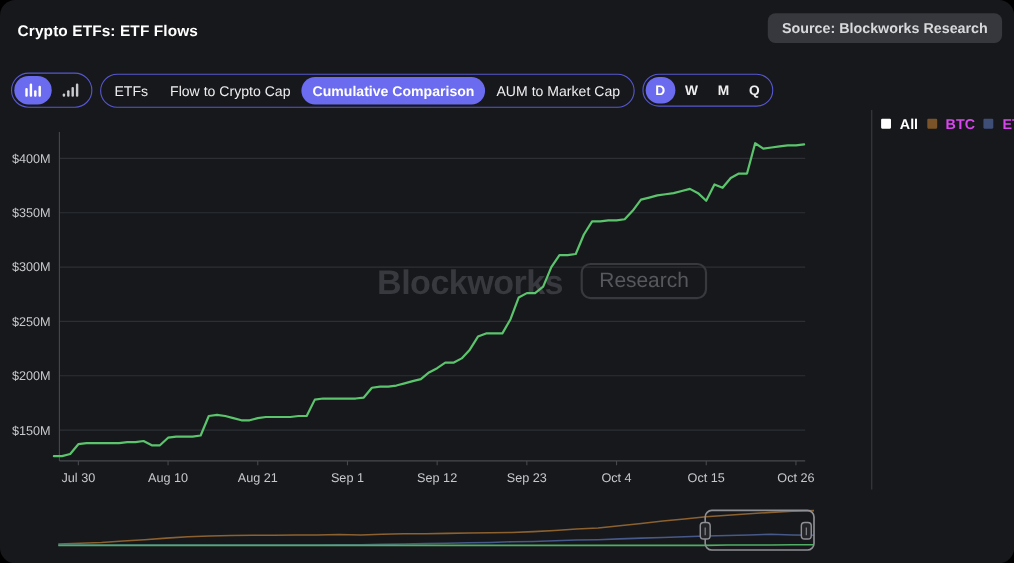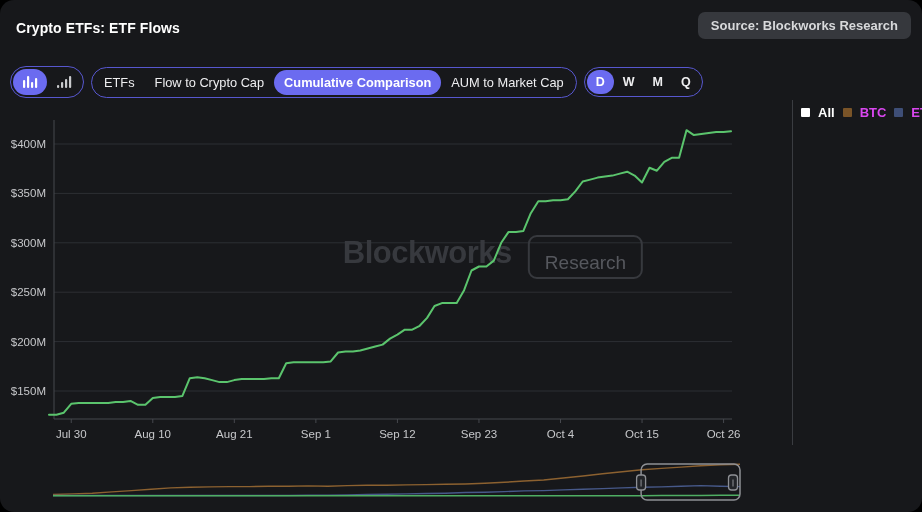--- a/index.html
+++ b/index.html
@@ -19,21 +19,21 @@
     padding:5px 10px;border-radius:14px;cursor:pointer;white-space:nowrap;}
   .tab.selected{background:#6b6bf0;color:#fff;font-weight:600;}
   .freq{border:none;background:transparent;color:#eeeef0;font-family:inherit;font-size:12.5px;font-weight:700;
     padding:5px 9px;border-radius:13px;cursor:pointer;}
   .freq.selected{background:#6b6bf0;color:#fff;}
   
   .layer{position:absolute;left:0;top:0;pointer-events:none;}
   .watermark{position:absolute;left:461px;top:257px;transform:translate(-50%,-50%);display:flex;
     align-items:flex-start;gap:16px;z-index:1;pointer-events:none;margin-left:32px;}
   .wm-brand{font-size:31px;font-weight:700;color:#37393e;letter-spacing:-.5px;}
-  .wm-badge{font-size:19px;font-weight:500;color:#56585e;border:2px solid #37393e;border-radius:9px;padding:15px 15px 3px;}
+  .wm-badge{font-size:19px;font-weight:500;color:#56585e;border:2px solid #37393e;border-radius:9px;padding:4px 15px 3px;}
   .grid-svg{z-index:0;}
   .series-svg{z-index:2;}
   
   .legend-divider{position:absolute;left:792px;top:100px;width:1px;height:345px;background:#3a3c41;}
   .legend{position:absolute;left:801px;top:105px;display:flex;flex-direction:row;gap:8px;z-index:3;}
   .legend-item{display:flex;align-items:center;gap:8px;cursor:pointer;}
   .legend-swatch{width:9px;height:9px;border-radius:1px;display:inline-block;}
   .legend-label{font-size:13px;font-weight:700;color:#fff;}
   .legend-item.dim .legend-label{color:#d946ef;font-weight:600;}
 </style>

